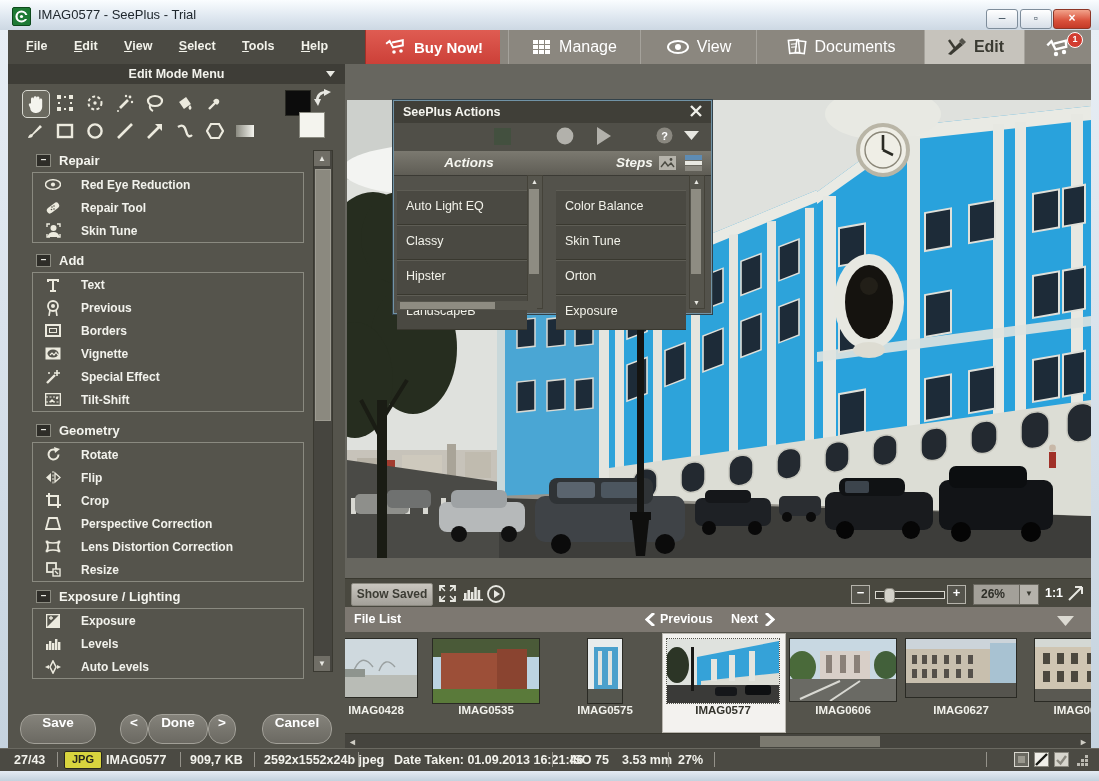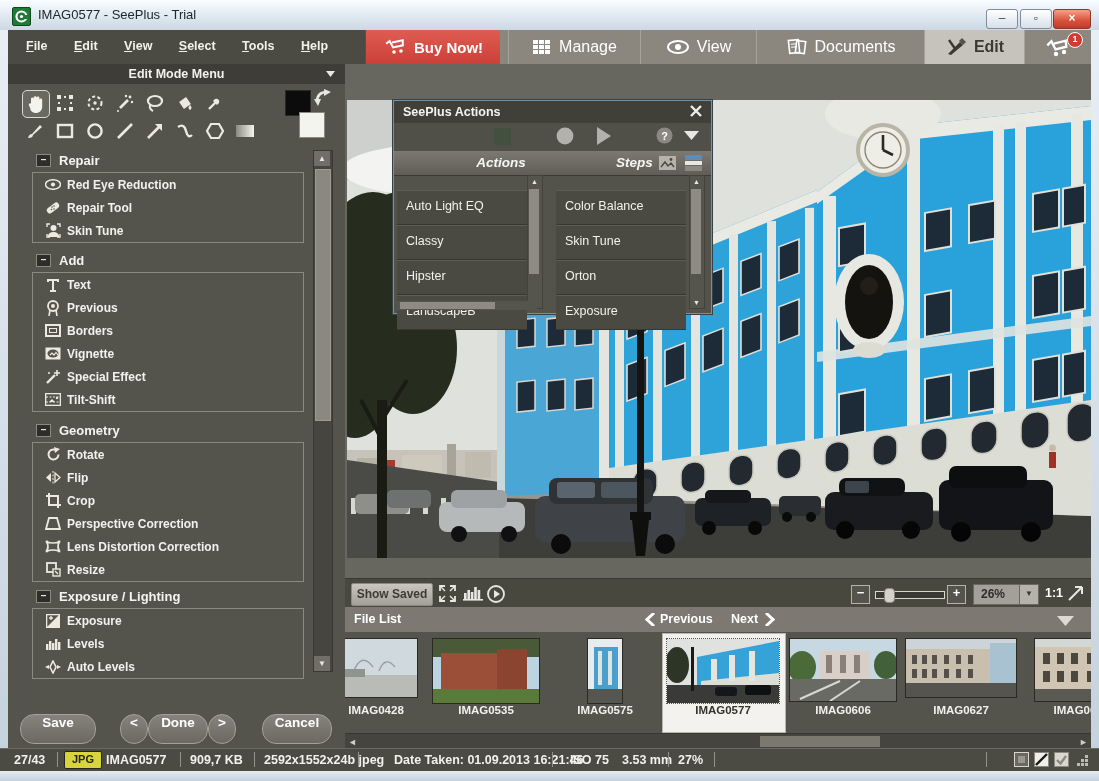--- a/index.html
+++ b/index.html
@@ -39,21 +39,21 @@
   #modebar{left:0;top:0;width:337px;height:20px;background:#3e3d37;color:#f2f2ec;font-size:12.5px;font-weight:bold;text-align:center;line-height:20px;cursor:pointer;}
   #modebar .caret{position:absolute;right:10px;top:7px;}
   .toolcell{position:absolute;width:26px;height:26px;display:flex;align-items:center;justify-content:center;cursor:pointer;}
   .toolcell.active{border:1px solid #d8d9d1;border-radius:5px;background:#6b6a60;}
   #swatch-black{left:277px;top:26px;width:24px;height:24px;background:#0c0c0c;border:1px solid #2a2a24;cursor:pointer;}
   #swatch-white{left:291px;top:48px;width:24px;height:24px;background:#f4f4ee;border:1px solid #8a8a80;cursor:pointer;}
   #swatch-swap{left:305px;top:24px;cursor:pointer;}
   .sec-head{position:absolute;left:28px;height:16px;display:flex;align-items:center;gap:8px;color:#f4f4ee;font-size:13px;font-weight:bold;}
   .minus-box{width:13px;height:11px;background:#2e2d28;border:1px solid #8a8a80;color:#f0f0ea;font-size:10px;line-height:9px;text-align:center;font-weight:bold;cursor:pointer;}
   .sec-box{position:absolute;left:24px;width:270px;border:1px solid #8a8a80;}
-  .sec-item{height:23px;display:flex;align-items:center;gap:6px;padding-left:12px;color:#f2f2ec;font-size:12px;font-weight:bold;cursor:pointer;}
+  .sec-item{height:23px;display:flex;align-items:center;gap:20px;padding-left:12px;color:#f2f2ec;font-size:12px;font-weight:bold;cursor:pointer;}
   .sec-item .ic{width:16px;height:16px;display:flex;align-items:center;justify-content:center;}
   
   #side-scroll{left:305px;top:86px;width:18px;height:520px;background:#46453f;border:1px solid #3a3931;}
   .sb-btn{position:absolute;left:0;width:16px;height:15px;background:#706e66;color:#e8e8e2;font-size:8px;text-align:center;line-height:15px;cursor:pointer;}
   #side-thumb{position:absolute;left:1px;top:18px;width:14px;height:250px;background:#8b897f;border:1px solid #9d9b91;cursor:pointer;}
   
   .bbtn{position:absolute;top:650px;height:28px;background:linear-gradient(#85837b,#6b6962);border:1px solid #a2a098;border-radius:14px;color:#fff;font-weight:bold;font-size:13.5px;text-align:center;cursor:pointer;}
   
   #content{left:345px;top:64px;width:746px;height:684px;background:#67665f;}
   #photo{left:2px;top:36px;width:744px;height:458px;}
@@ -761,21 +761,21 @@
               <text x="8.5" y="12.5" font-size="11" font-family="Liberation Sans" font-weight="bold" fill="#fff" text-anchor="middle">?</text>
             </svg>
           </span>
         <span class="t" style="left:290px;top:8px;">
             <svg width="15" height="9">
               <path d="M0 0 h15 l-7.5 9 Z" fill="#e8e8e2"></path>
             </svg>
           </span>
       </div>
       <div id="dlg-headrow" class="abs">
-        <span class="dlg-colhead" style="left:0;width:150px;text-align:center;margin-left:32px;">Actions</span>
+        <span class="dlg-colhead" style="left:0;width:150px;text-align:center;">Actions</span>
         <span class="dlg-colhead" style="left:222px;">Steps</span>
         <span class="abs" style="left:265px;top:5px;">
             <svg width="17" height="14">
               <rect x="0" y="0" width="17" height="14" fill="#b5b3ab"></rect>
               <path d="M2 11 l4 -5 l3 4 l3 -3 l3 4" stroke="#4a4a42" stroke-width="1.4" fill="none"></path>
               <circle cx="12" cy="3.5" r="1.4" fill="#4a4a42"></circle>
             </svg>
           </span>
         <span class="abs" style="left:291px;top:4px;">
             <svg width="17" height="16">

